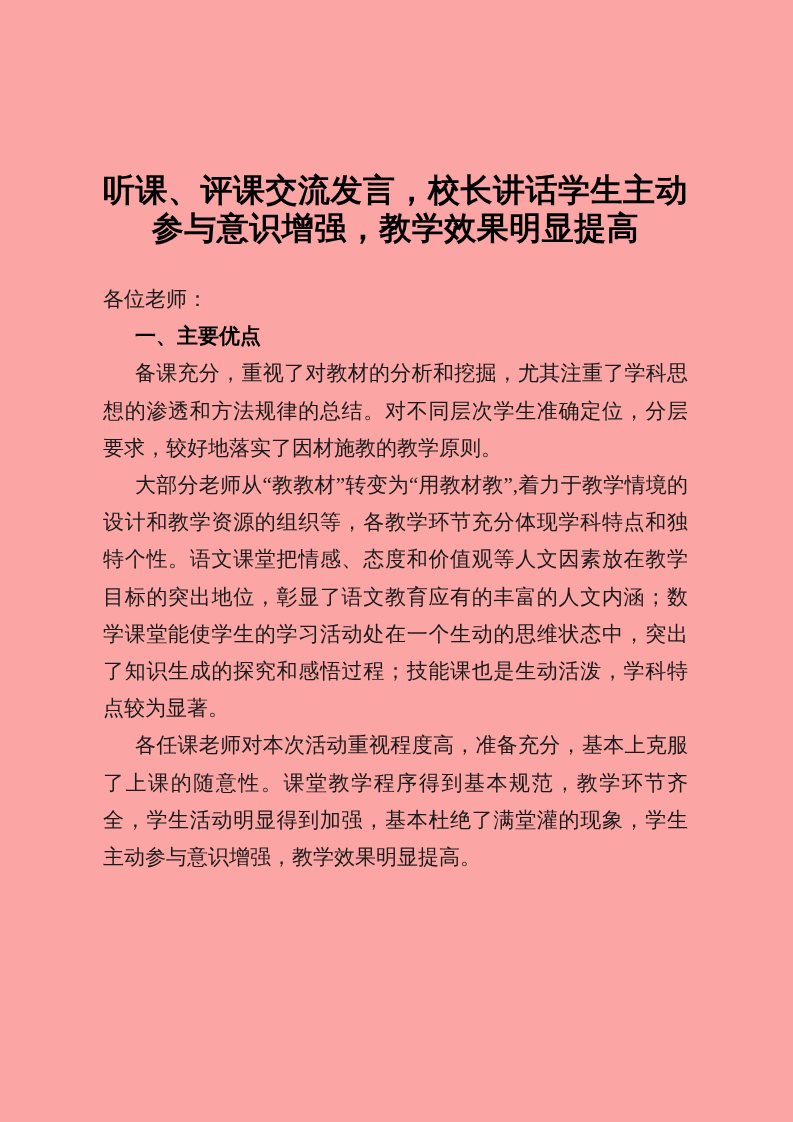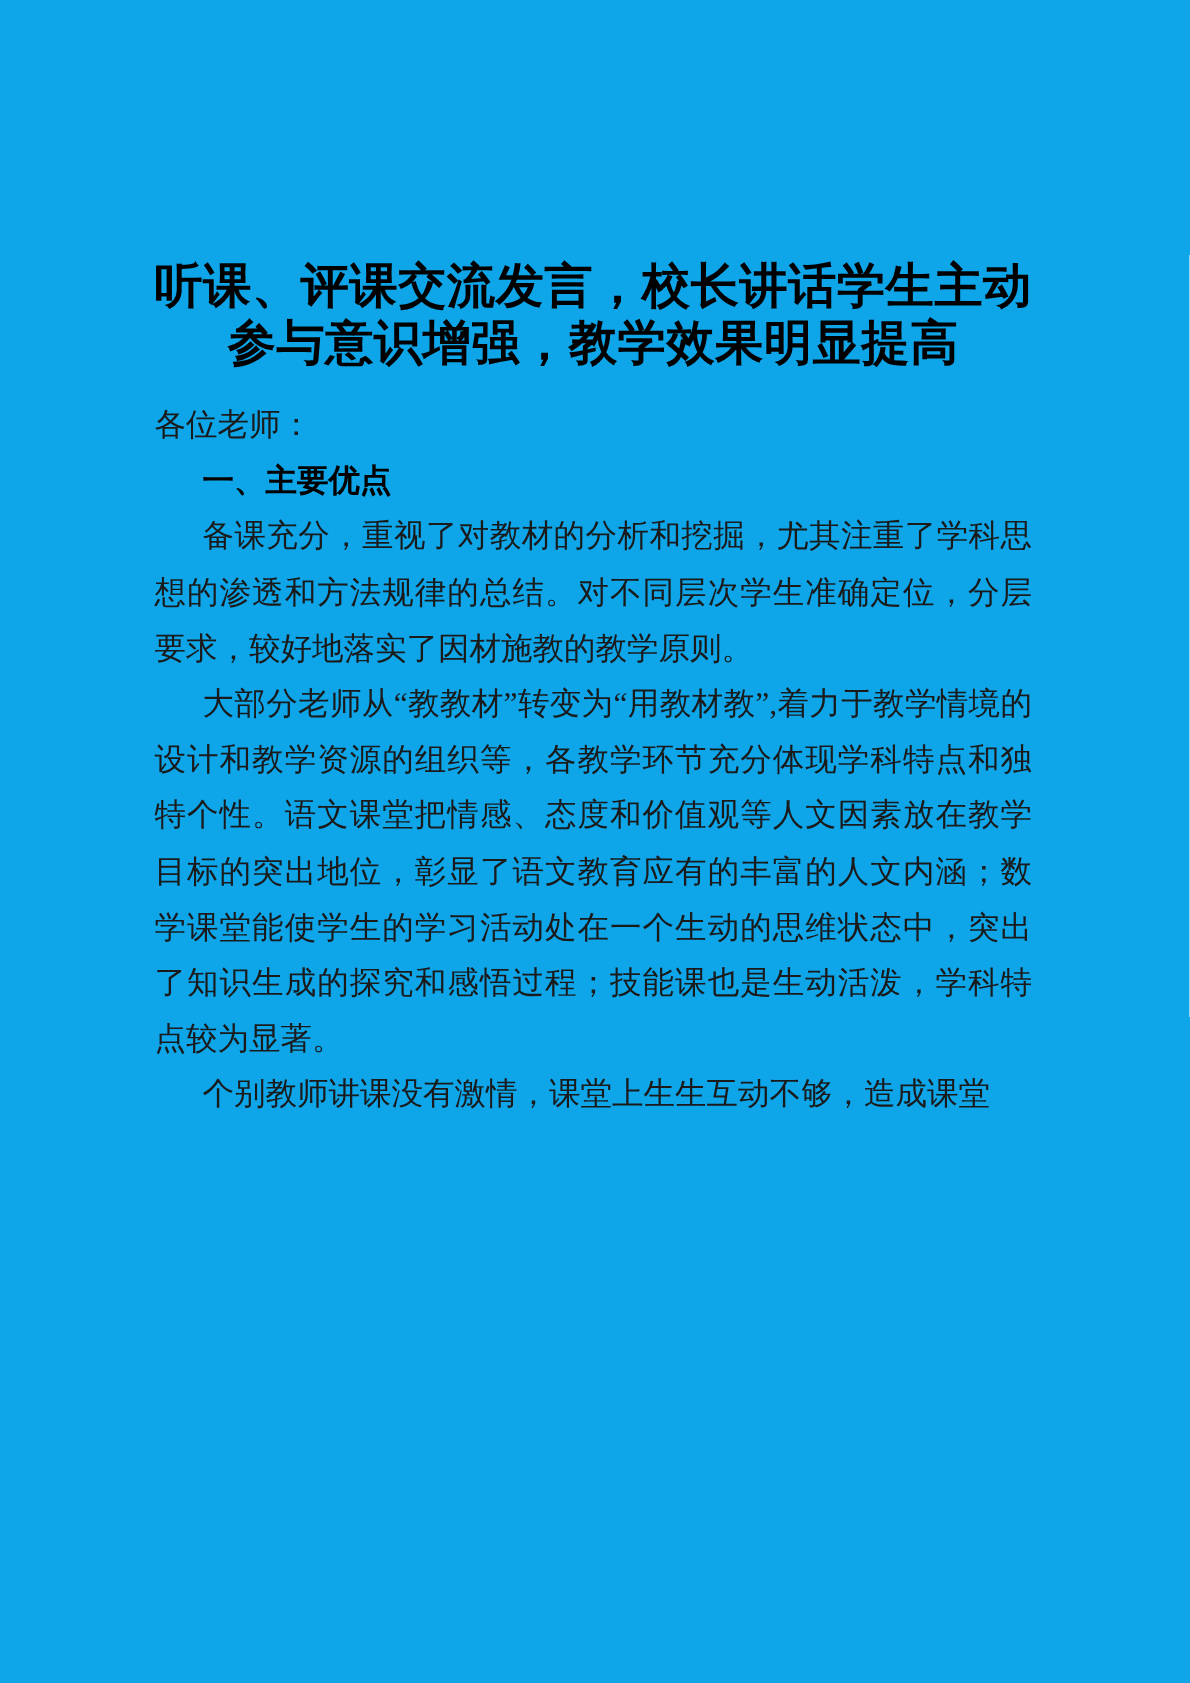--- a/index.html
+++ b/index.html
@@ -4,21 +4,21 @@
 <style>
   html, body {
     margin: 0;
     padding: 0;
     background: #ffffff;
   }
   .page {
     position: relative;
     width: 793px;
     height: 1122px;
-    background: #0ea5e9;
+    background: #fca5a5;
     overflow: hidden;
     font-family: "Liberation Serif", "DejaVu Serif", serif;
   }
   .doc-title {
     position: absolute;
     top: 150px;
     left: 103px;
     width: 585px;
     text-align: center;
     font-size: 32px;
@@ -38,35 +38,36 @@
     text-align: justify;
     text-justify: inter-ideograph;
   }
   .doc-body p {
     margin: 0;
     padding: 0;
     text-indent: 32px;
   }
   .doc-body p.salutation {
     text-indent: 0;
+    margin-top: 16px;
   }
   .doc-body p.heading {
     font-weight: bold;
     color: #000000;
     font-family: Liberation Serif, serif;
   }
 </style>
 </head>
 <body>
 
 <div class="page">
 
   <h1 class="doc-title">听课、评课交流发言，校长讲话学生主动参与意识增强，教学效果明显提高</h1>
 
   <div class="doc-body">
     <p class="salutation">各位老师：</p>
     <p class="heading">一、主要优点</p>
     <p class="paragraph">备课充分，重视了对教材的分析和挖掘，尤其注重了学科思想的渗透和方法规律的总结。对不同层次学生准确定位，分层要求，较好地落实了因材施教的教学原则。</p>
     <p class="paragraph">大部分老师从“教教材”转变为“用教材教”,着力于教学情境的设计和教学资源的组织等，各教学环节充分体现学科特点和独特个性。语文课堂把情感、态度和价值观等人文因素放在教学目标的突出地位，彰显了语文教育应有的丰富的人文内涵；数学课堂能使学生的学习活动处在一个生动的思维状态中，突出了知识生成的探究和感悟过程；技能课也是生动活泼，学科特点较为显著。</p>
-    <p class="paragraph">个别教师讲课没有激情，课堂上生生互动不够，造成课堂</p>
+    <p class="paragraph">各任课老师对本次活动重视程度高，准备充分，基本上克服了上课的随意性。课堂教学程序得到基本规范，教学环节齐全，学生活动明显得到加强，基本杜绝了满堂灌的现象，学生主动参与意识增强，教学效果明显提高。</p>
   </div>
 
 </div>
 
 </body></html>

